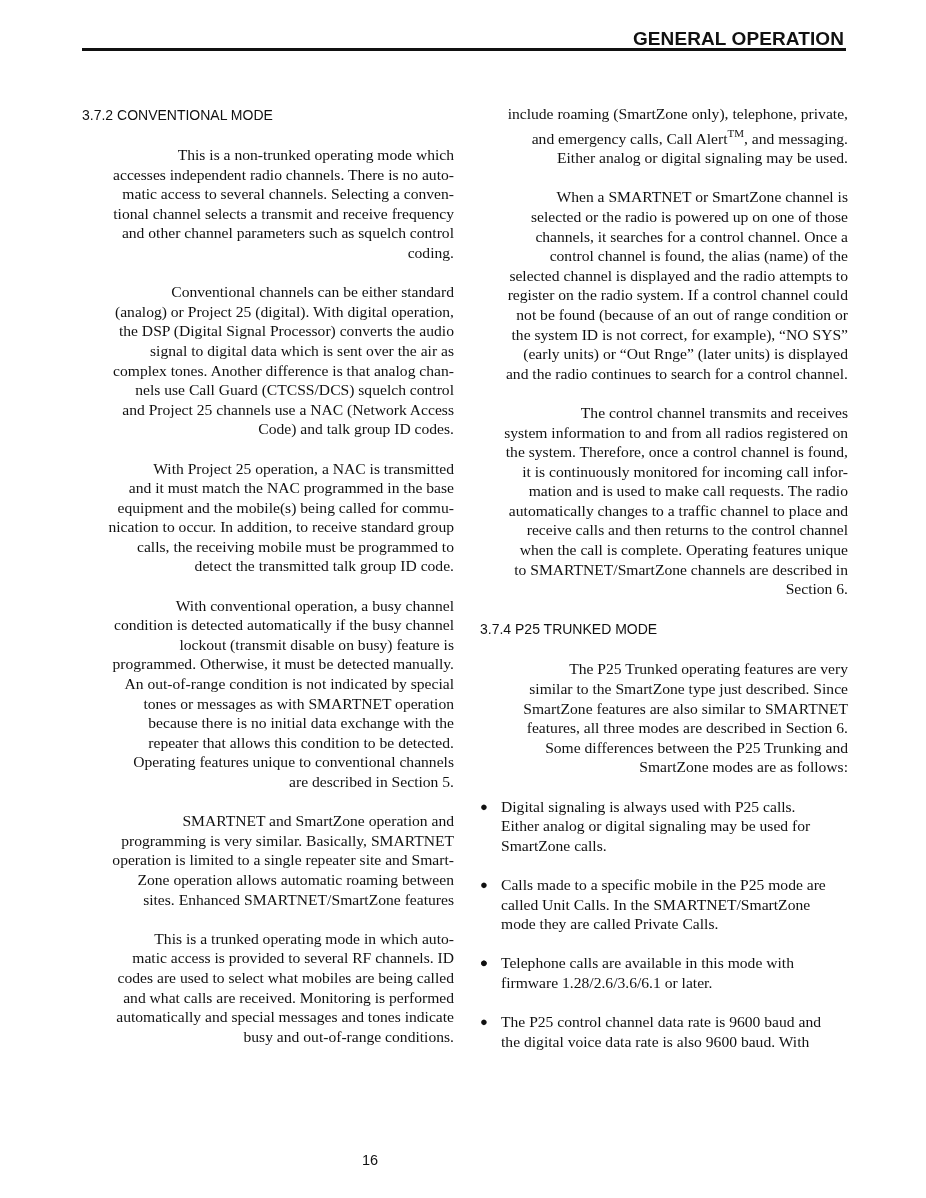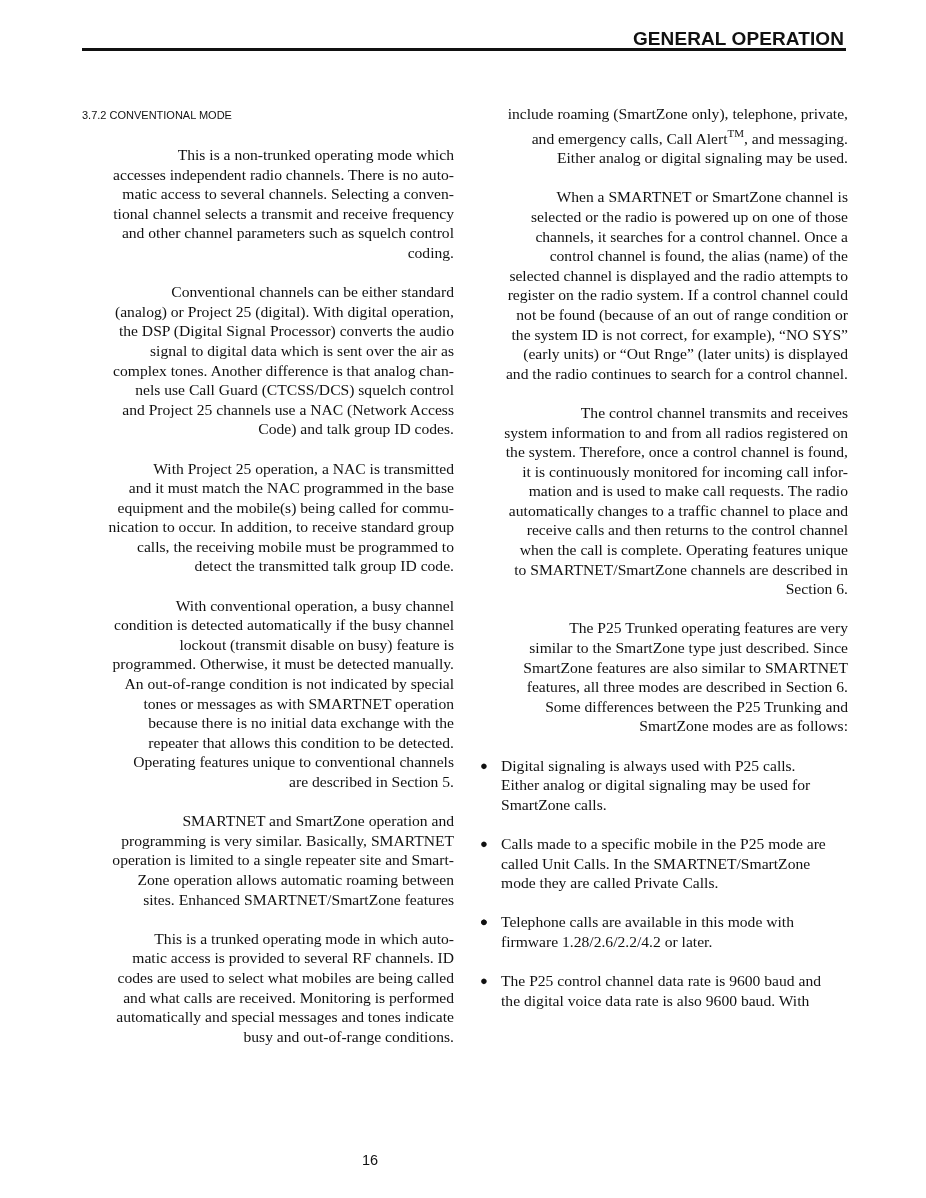--- a/index.html
+++ b/index.html
@@ -5,21 +5,21 @@
   html, body { margin: 0; padding: 0; background: #ffffff; }
   body { width: 926px; height: 1198px; position: relative; overflow: hidden; color: #111; }
   .header-title {
     position: absolute; right: 82px; top: 28px;
     font-family: "Liberation Sans", sans-serif; font-weight: bold; font-size: 19px; letter-spacing: 0.1px;
   }
   .header-rule { position: absolute; left: 82px; width: 764px; top: 48px; height: 3px; background: #111; }
   .col { position: absolute; top: 104px; width: 372px; font-family: "Liberation Serif", serif; font-size: 15.6px; line-height: 19.6px; }
   .col-left { left: 82px; }
   .col-right { left: 480px; width: 368px; }
-  .heading { font-family: "Liberation Sans", sans-serif; font-size: 11px; margin: 0 0 19px 0; line-height: 22px; }
+  .heading { font-family: "Liberation Sans", sans-serif; font-size: 14px; margin: 0 0 19px 0; line-height: 22px; }
   p.para { margin: 0 0 19.6px 0; text-indent: 34px; white-space: pre-line; text-align: right; }
   p.para.noindent { text-indent: 0; }
   ul.bullets { list-style: none; margin: 0; padding: 0; }
   ul.bullets li { position: relative; padding-left: 21px; margin-bottom: 19.6px; white-space: pre-line; }
   ul.bullets li .dot { position: absolute; left: 0; top: 0; font-size: 13px; }
   sup.tm { font-size: 11px; vertical-align: 7px; }
   .page-number { position: absolute; left: 0; width: 740px; top: 1152px; text-align: center; font-family: "Liberation Sans", sans-serif; font-size: 14.5px; }
 </style>
 </head>
 <body>
@@ -93,35 +93,36 @@
 system information to and from all radios registered on
 the system. Therefore, once a control channel is found,
 it is continuously monitored for incoming call infor-
 mation and is used to make call requests. The radio
 automatically changes to a traffic channel to place and
 receive calls and then returns to the control channel
 when the call is complete. Operating features unique
 to SMARTNET/SmartZone channels are described in
 Section 6.</p>
 
+  <div class="heading">3.7.4  P25 TRUNKED MODE</div>
   <p class="para">The P25 Trunked operating features are very
 similar to the SmartZone type just described. Since
 SmartZone features are also similar to SMARTNET
 features, all three modes are described in Section 6.
 Some differences between the P25 Trunking and
 SmartZone modes are as follows:</p>
 
   <ul class="bullets">
     <li><span class="dot">●</span><span>Digital signaling is always used with P25 calls.
 Either analog or digital signaling may be used for
 SmartZone calls.</span></li>
     <li><span class="dot">●</span><span>Calls made to a specific mobile in the P25 mode are
 called Unit Calls. In the SMARTNET/SmartZone
 mode they are called Private Calls.</span></li>
     <li><span class="dot">●</span></li>
     <li><span class="dot">●</span><span>Telephone calls are available in this mode with
-firmware 1.28/2.6/2.2/4.2 or later.</span></li>
+firmware 1.28/2.6/3.6/6.1 or later.</span></li>
     <li><span class="dot">●</span><span>The P25 control channel data rate is 9600 baud and
 the digital voice data rate is also 9600 baud. With</span></li>
   </ul>
 </div>
 
 <div class="page-number">16</div>
 
 </body></html>

